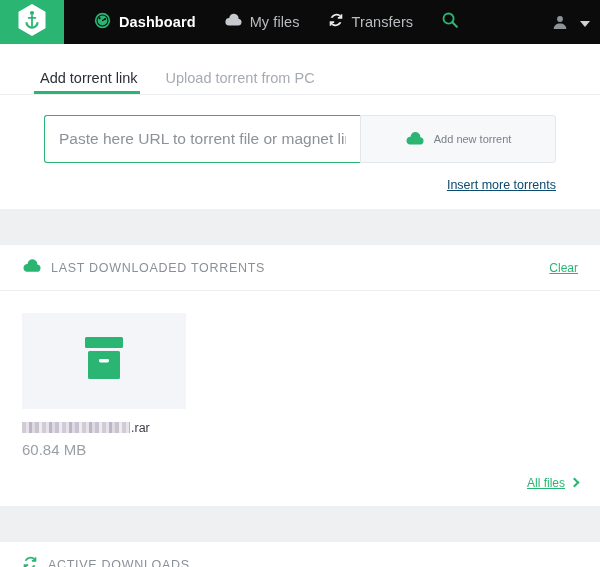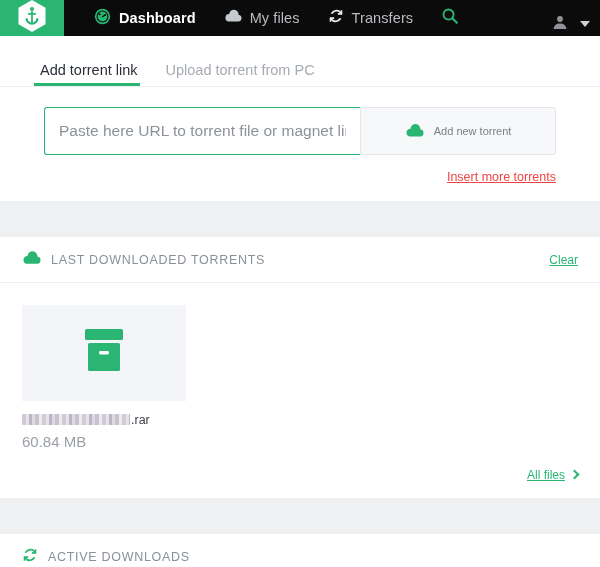--- a/index.html
+++ b/index.html
@@ -7,21 +7,21 @@
     margin: 0; padding: 0;
     width: 600px; height: 567px;
     overflow: hidden;
     background: #eef0f2;
     font-family: "Liberation Sans", sans-serif;
     -webkit-font-smoothing: antialiased;
   }
 
   
   .topbar {
-    height: 36px;
+    height: 44px;
     background: #0b0b0b;
     display: flex;
     align-items: stretch;
     position: relative;
   }
   .logo-box {
     width: 64px;
     background: #2ab573;
     display: flex;
     align-items: center;
@@ -131,21 +131,21 @@
     color: #7b8188;
     cursor: pointer;
     font-family: "Liberation Sans", sans-serif;
   }
   .insert-more-wrap {
     text-align: right;
     padding: 12px 22px 16px 22px;
   }
   .link-gray {
     font-size: 12.5px;
-    color: #ef4444;
+    color: #0c4a6e;
     text-decoration: underline;
     cursor: pointer;
   }
 
   
   .section-head {
     display: flex;
     align-items: center;
     height: 46px;
     padding: 0 22px;

